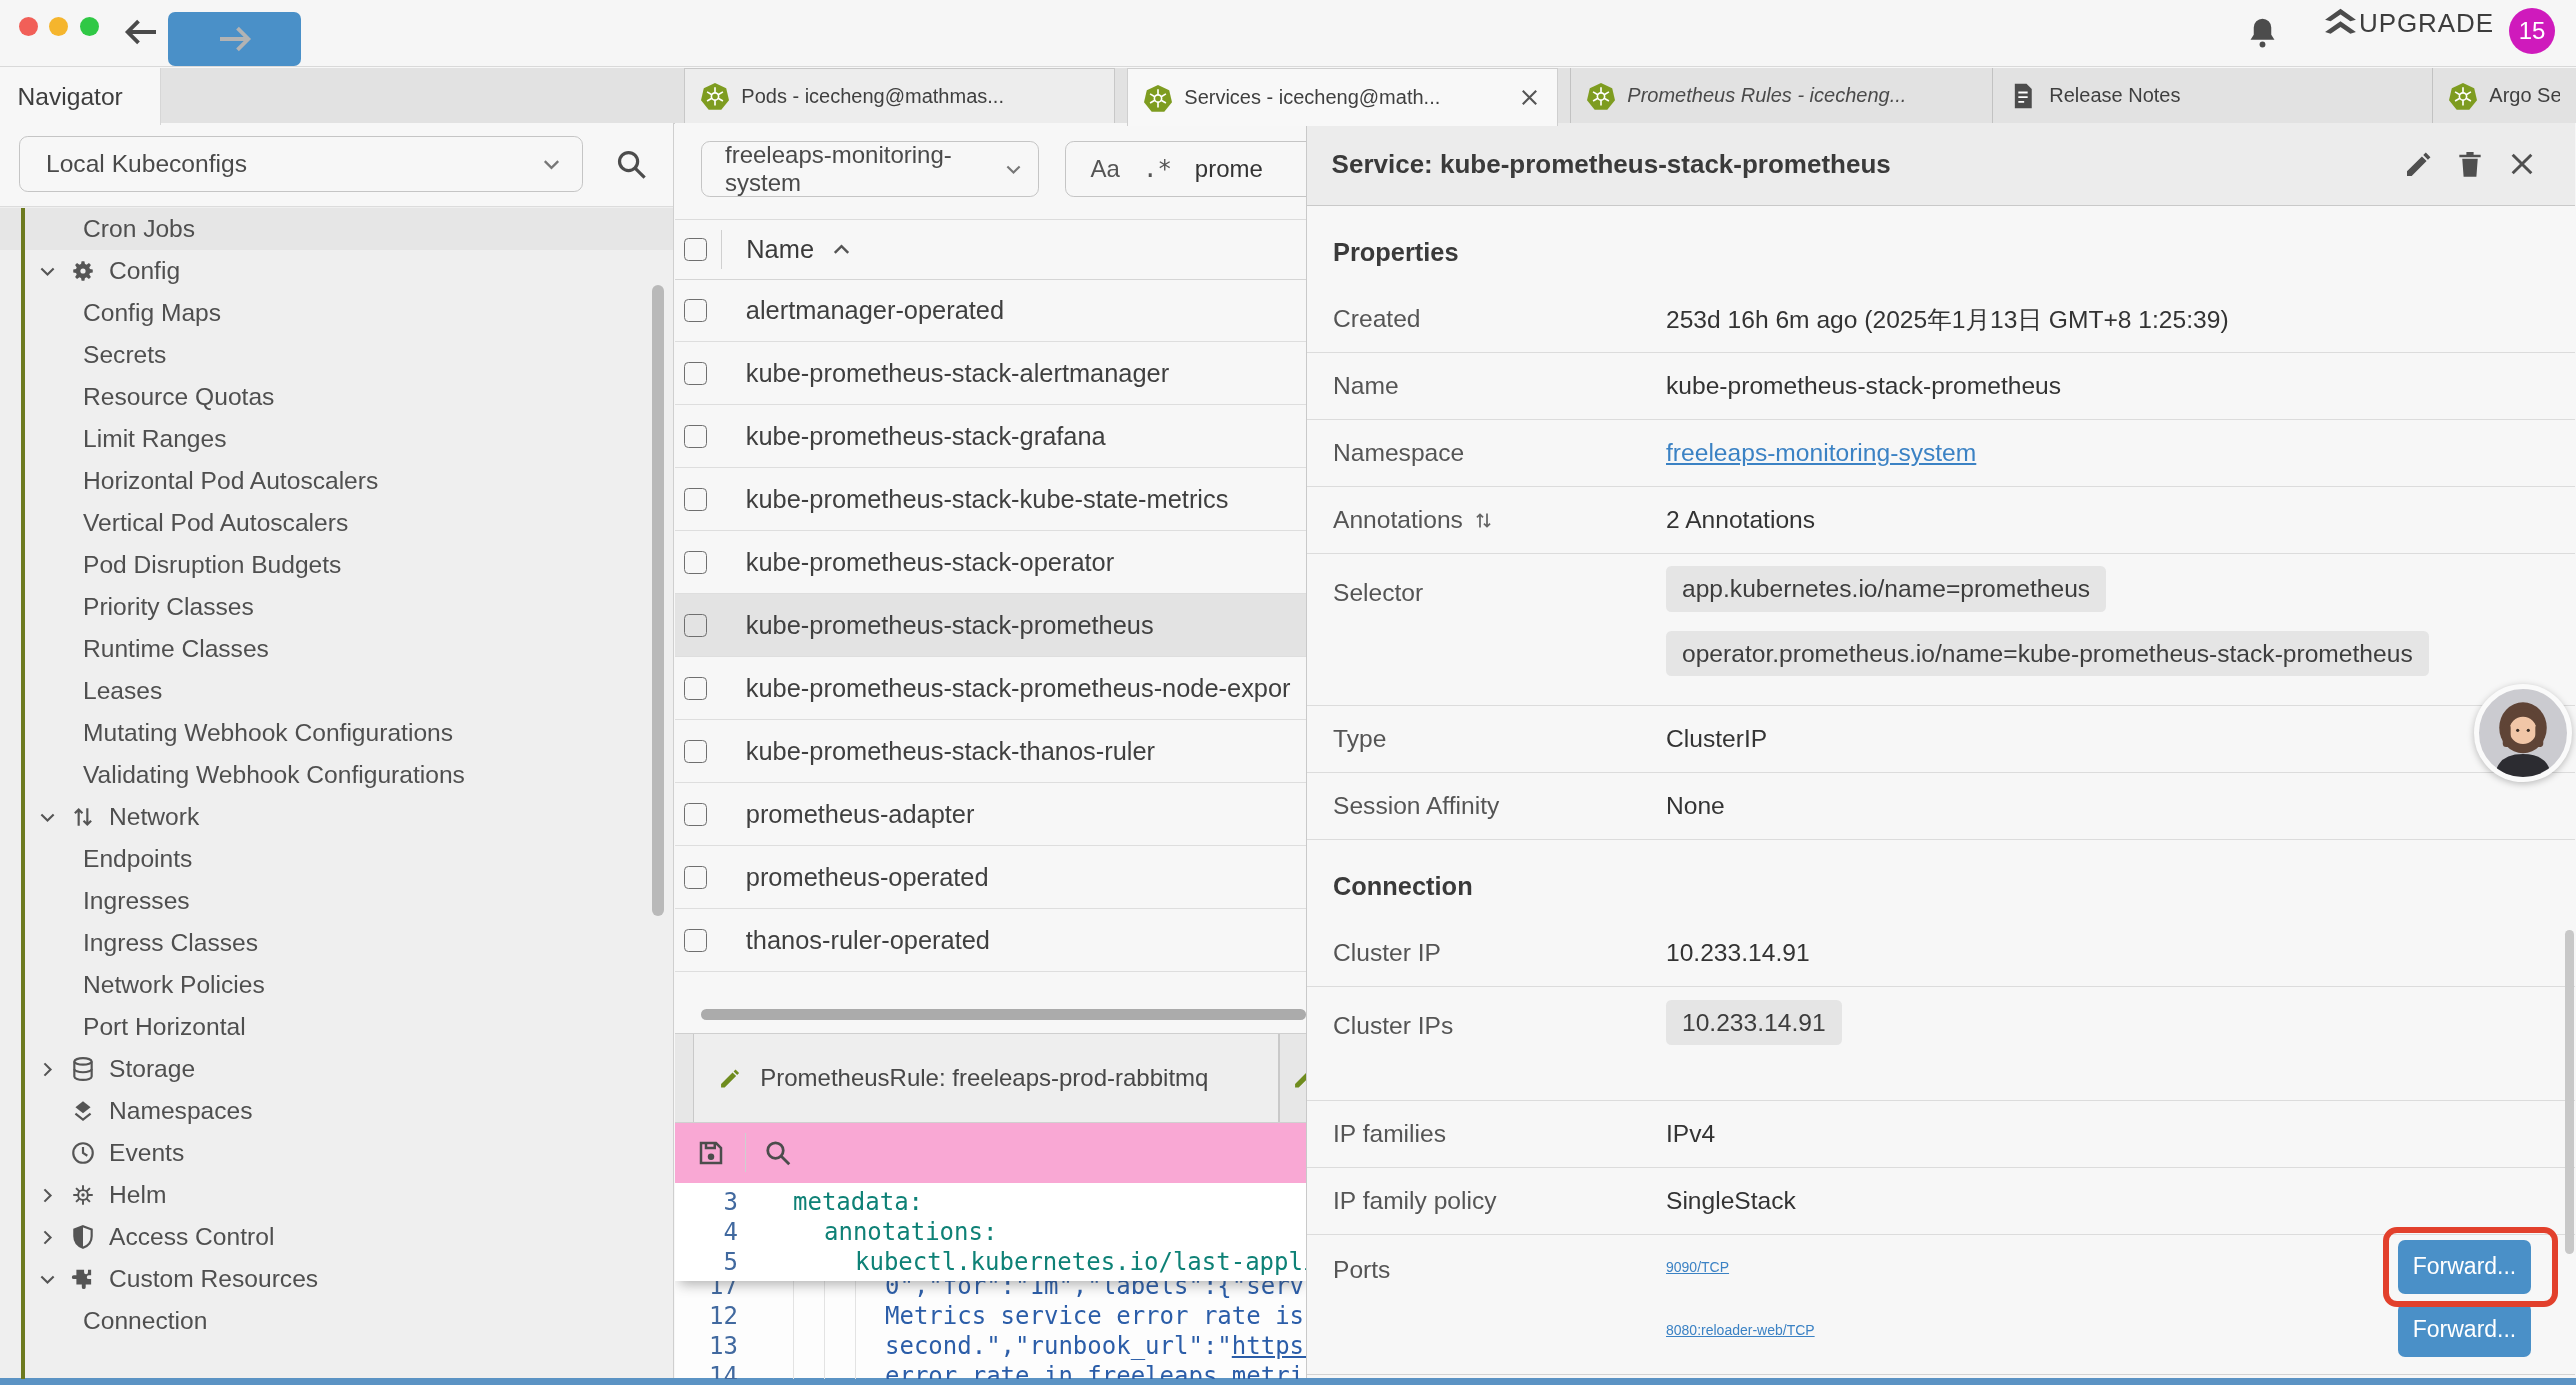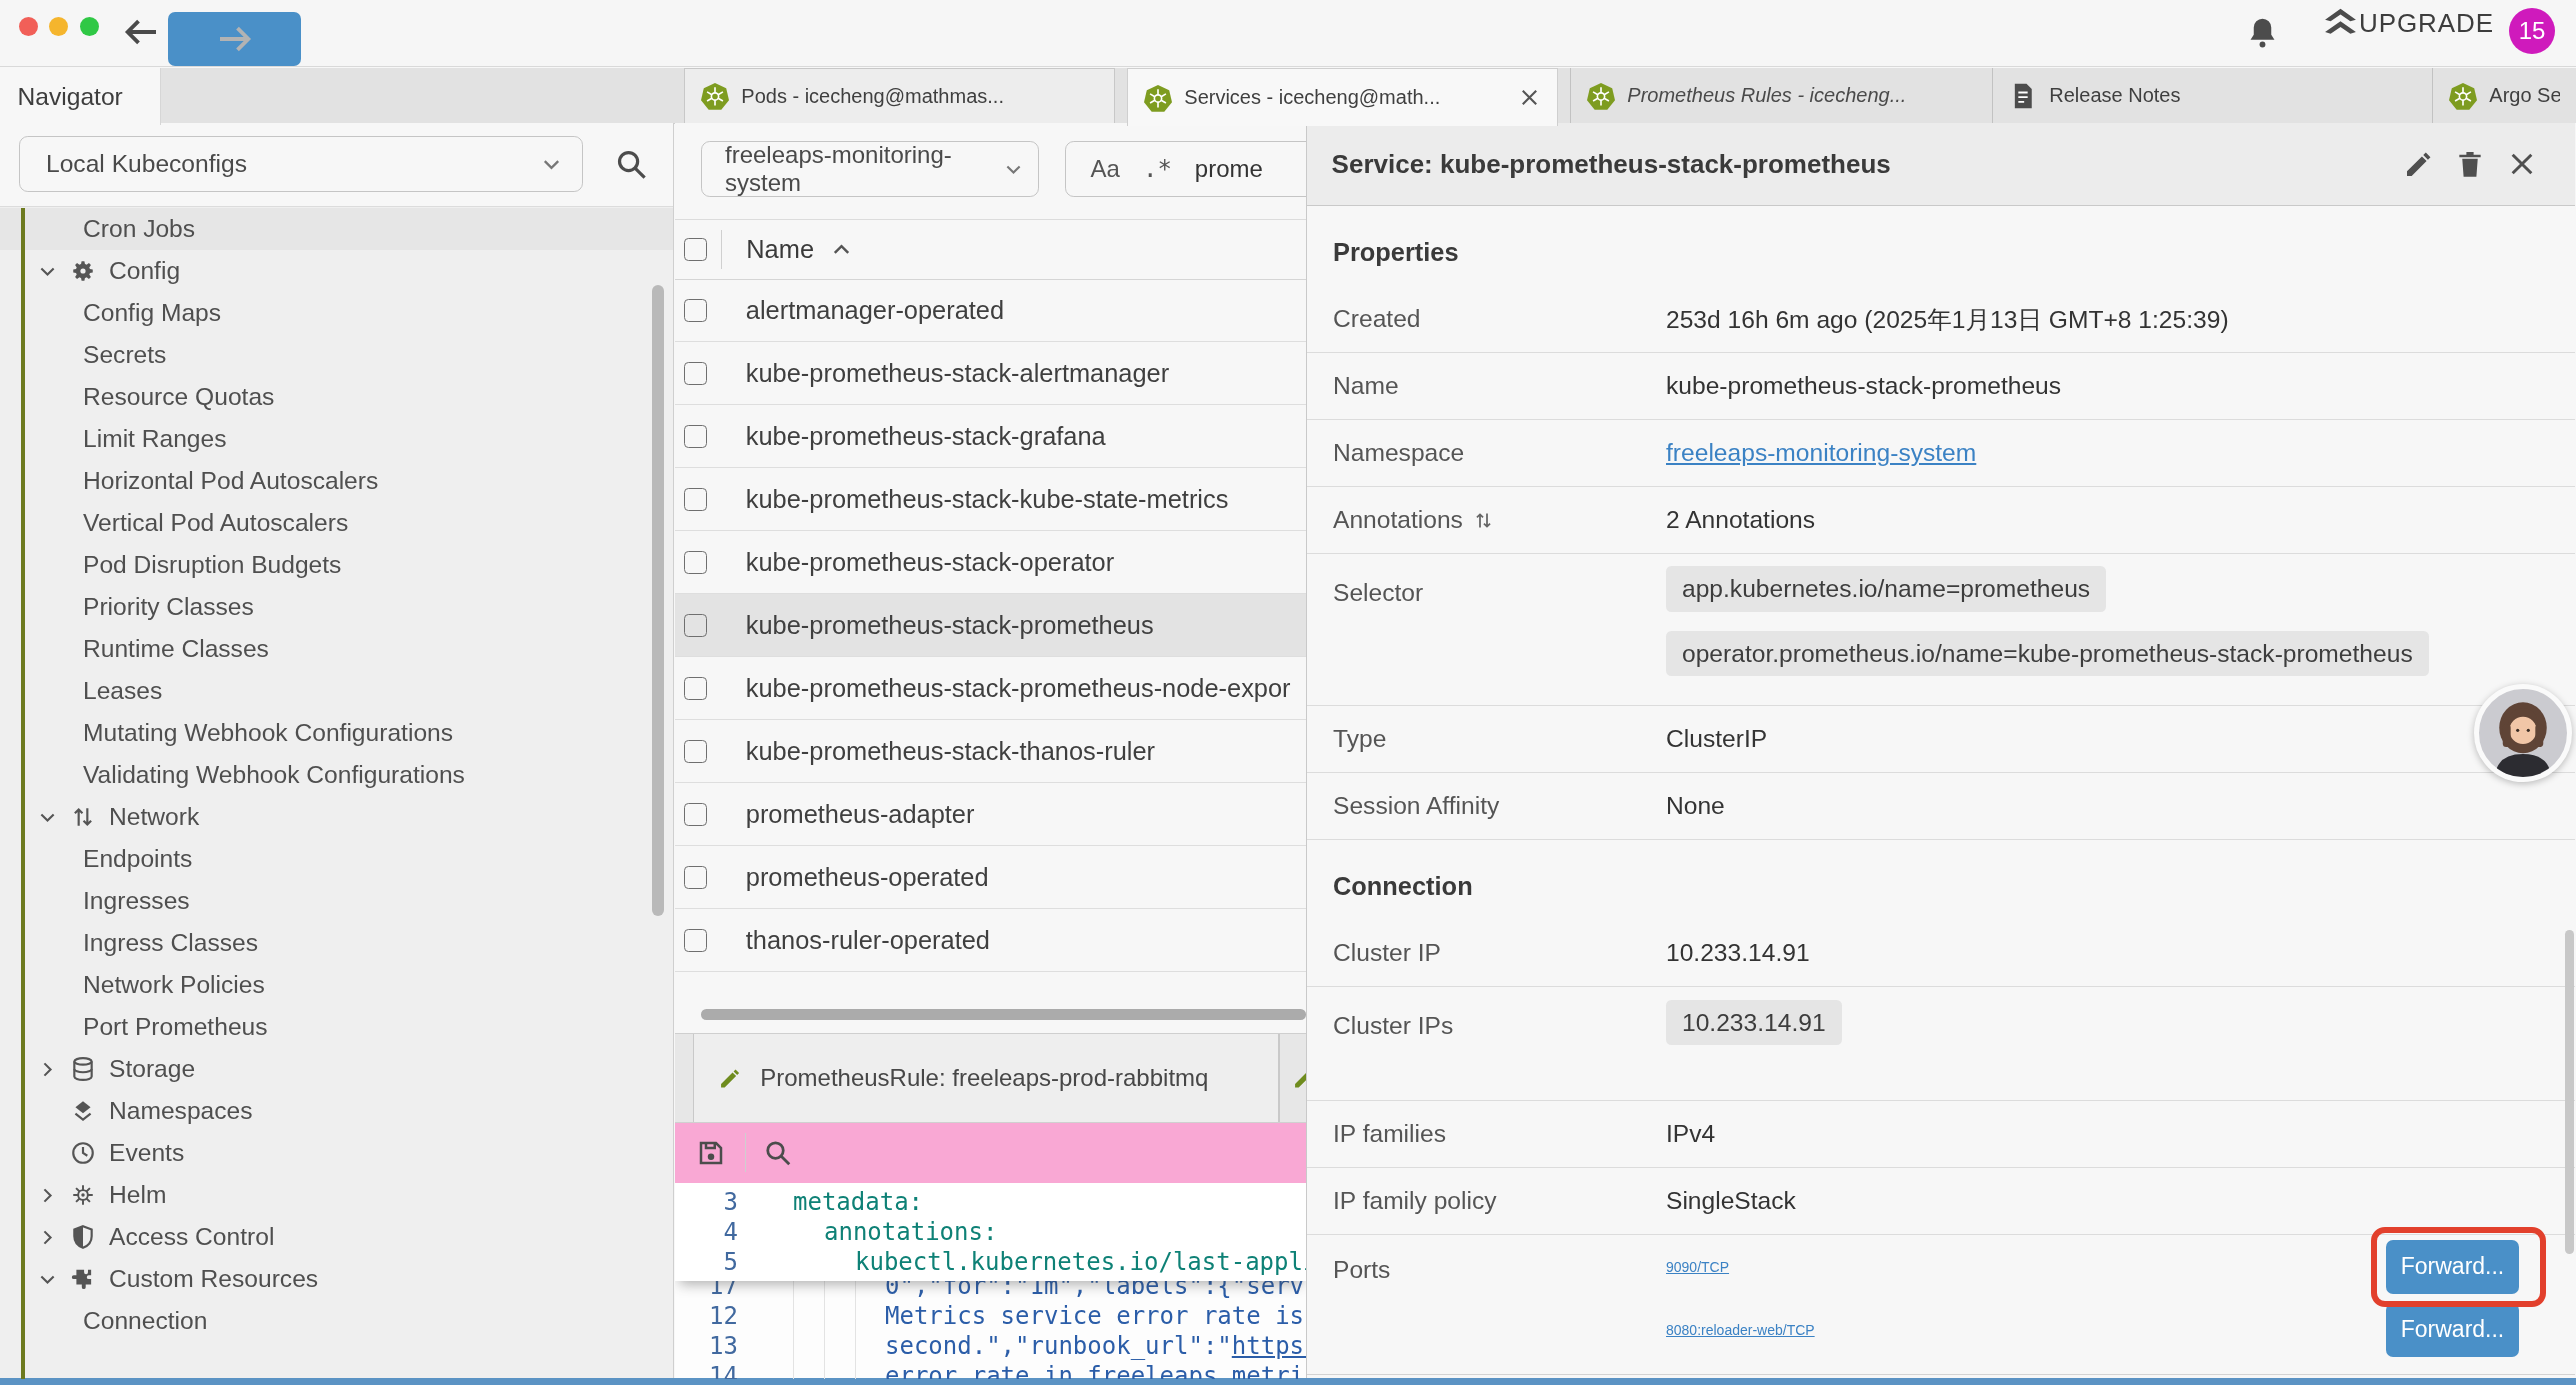--- a/index.html
+++ b/index.html
@@ -138,21 +138,21 @@
   .sorti svg{width:21px;height:21px;}
   .dval{font-size:24.6px;color:#333;flex:1;}
   .dlink{color:var(--link_blue,#3b82c4);text-decoration:underline;}
   .drow.chips{min-height:114px;padding-top:12.3px;padding-bottom:29px;align-items:flex-start;}
   .drow.chips .dlab{margin-top:12.3px;}
   .chipcol{display:flex;flex-direction:column;gap:19px;}
   .chip{display:inline-block;align-self:flex-start;background:#e5e5e5;border-radius:5.3px;padding:8.8px 16px;font-size:24.6px;color:#3d3d3d;white-space:nowrap;}
   .drow.ports{align-items:flex-start;padding-top:0;padding-bottom:8.8px;min-height:140px;border-bottom:0.9px solid #d3d3d3;}
   .drow.ports .dlab{margin-top:21px;}
   .portcol{flex:1;display:flex;flex-direction:column;}
-  .portline{display:flex;align-items:center;justify-content:space-between;height:63px;padding-right:56px;position:relative;}
+  .portline{display:flex;align-items:center;justify-content:space-between;height:63px;padding-right:44px;position:relative;}
   .fwdwrap{position:relative;}
   .fwd{width:133px;height:54px;background:var(--button_blue,#4a90c8);color:#fff;font-size:23px;border-radius:7px;
        display:flex;align-items:center;justify-content:center;}
   .ann{position:absolute;top:-13px;bottom:-13px;left:-15px;right:-27px;border:6.1px solid var(--annotation_red,#e2402c);border-radius:14px;z-index:5;}
   .dvscroll{position:absolute;right:1.8px;top:807px;width:8.8px;height:324px;border-radius:4.4px;background:#c8c8c8;}
 
   
   .bluebar{position:absolute;left:0;top:1378px;width:2576px;height:7px;background:var(--bluebar,#5b93c4);}
   .avatar{position:absolute;left:2474px;top:684px;width:98px;height:98px;border-radius:50%;background:#cbcbd0;
           border:5.3px solid #fafafa;box-sizing:border-box;overflow:hidden;z-index:9;box-shadow:0 1.8px 7px rgba(0,0,0,.25);}
@@ -444,21 +444,21 @@
         <div class="trow lvl1">
           <span>Ingresses</span>
         </div>
         <div class="trow lvl1">
           <span>Ingress Classes</span>
         </div>
         <div class="trow lvl1">
           <span>Network Policies</span>
         </div>
         <div class="trow lvl1">
-          <span>Port Prometheus</span>
+          <span>Port Horizontal</span>
         </div>
         <div class="trow lvl0">
           <span class="chev">
             <svg class="svg" viewBox="0 0 24 24" width="21" height="21">
               <use href="#i-chev-right"></use>
             </svg>
           </span>
           <span class="tico">
             <svg class="svg" viewBox="0 0 30 30" width="26" height="26">
               <use href="#i-db"></use>

